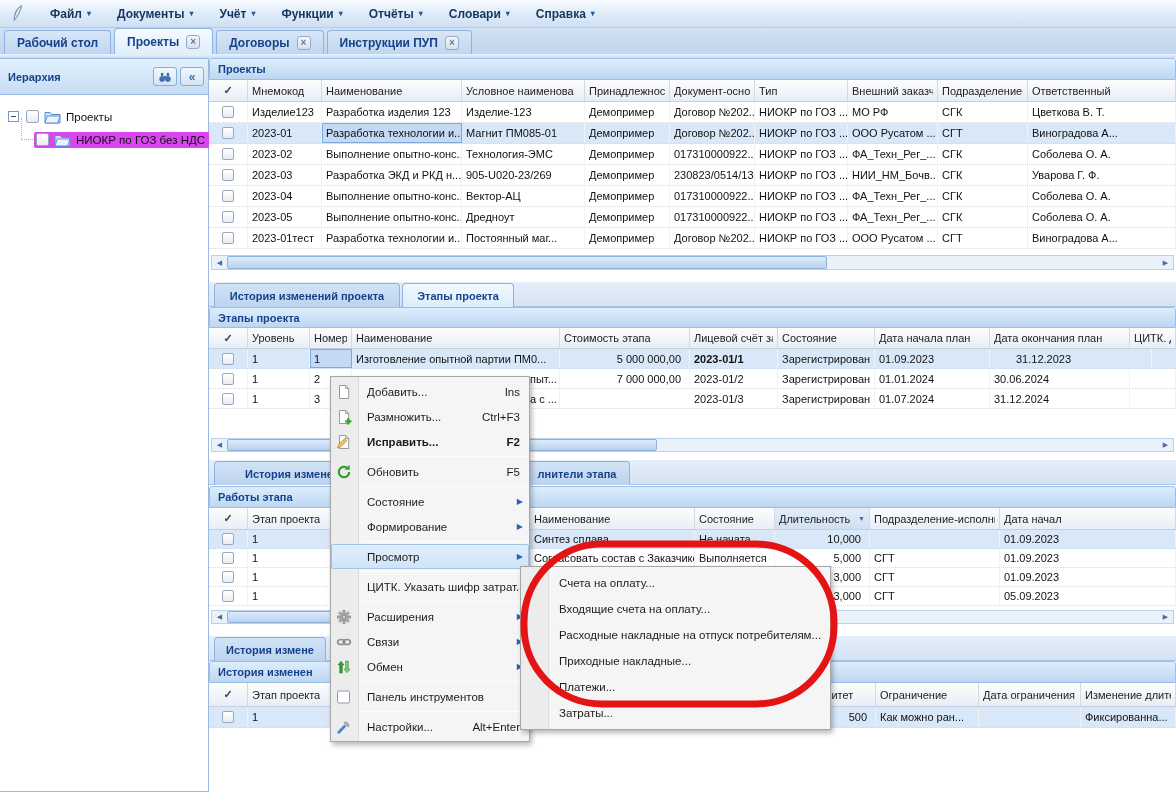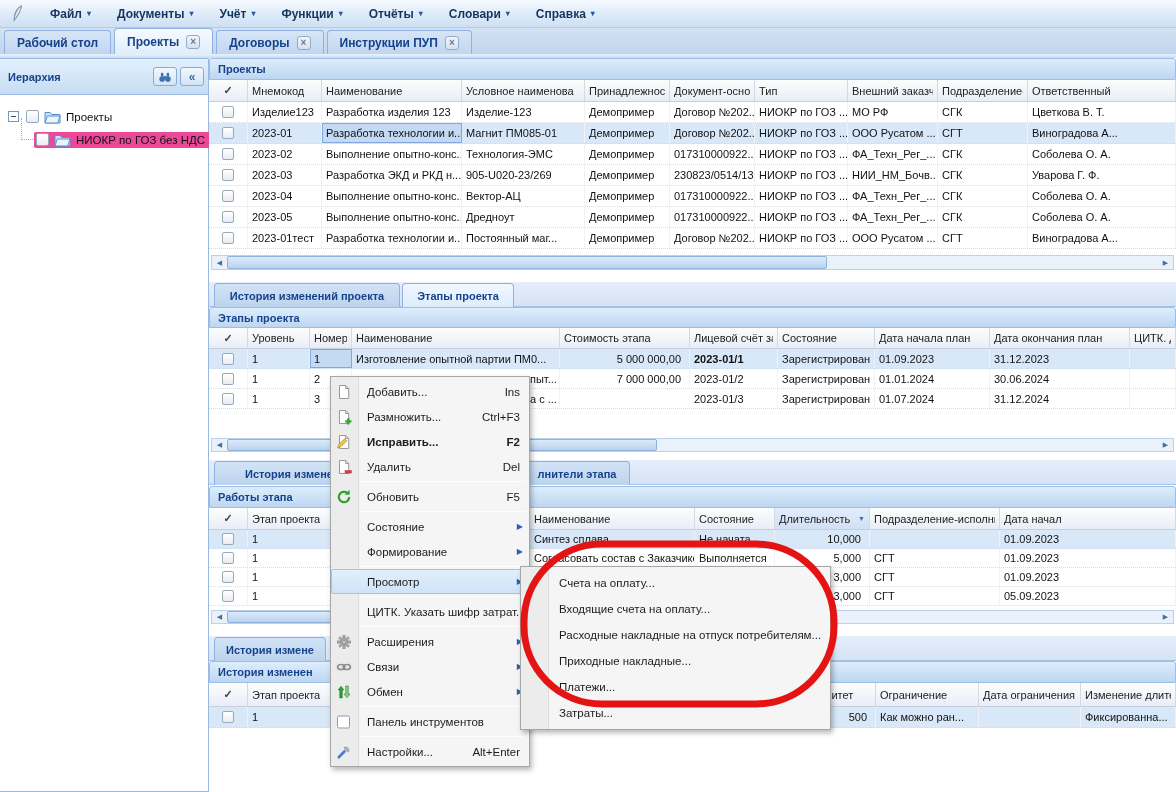--- a/index.html
+++ b/index.html
@@ -25,21 +25,21 @@
 .side-head{height:36px;background:linear-gradient(#e2f1fd,#c6dcf3);border-bottom:1px solid #99b9e0;display:flex;align-items:center;padding:0 4px 0 8px}
 .side-title{font-weight:bold;color:#15428b;flex:1}
 .side-btn{width:24px;height:19px;margin-left:3px;border:1px solid #8aabd2;border-radius:3px;background:linear-gradient(#f2f8fe,#d3e4f5);display:inline-flex;align-items:center;justify-content:center;color:#3a6ea5;font-weight:bold;font-size:12px}
 .side-body{padding:10px 0 0 8px;position:relative}
 .tree-row{display:flex;align-items:center;height:23px;position:relative}
 .tree-row.child{padding-left:26px}
 .tree-row.child::before{content:"";position:absolute;left:13px;top:-10px;bottom:11px;width:11px;border-left:1px dotted #b0b0b0;border-bottom:1px dotted #b0b0b0}
 .expander{width:11px;height:11px;border:1px solid #7a96b8;background:#fff;position:relative;margin-right:5px;flex:none}
 .expander::before{content:"";position:absolute;left:2px;right:2px;top:4px;height:1px;background:#33506e}
 .node{display:flex;align-items:center;padding:1px 5px 1px 2px;border-radius:2px}
-.node.sel{background:#ec4899}
+.node.sel{background:#d946ef}
 .cbx{width:13px;height:13px;border:1px solid #98a8bc;border-radius:2px;background:linear-gradient(#fff,#e9edf3);margin-right:5px;flex:none}
 .folder{width:17px;height:14px;margin-right:5px;display:inline-flex;flex:none}
 .tree-label{white-space:nowrap;font-size:11.5px}
 
 
 .main{position:absolute;left:209px;top:58px;width:967px;height:734px;background:#fff}
 .ptitle{position:absolute;left:0;width:967px;height:22px;background:linear-gradient(#ddeefc,#bdd6f1);border:1px solid #9cbde6;border-radius:3px 3px 0 0;display:flex;align-items:center;padding:0 8px;font-weight:bold;color:#15428b}
 .thead{position:absolute;left:0;width:967px;height:22px;display:flex;background:linear-gradient(#fdfdfd,#e8edf6);border-bottom:1px solid #c6cfdd;overflow:hidden}
 .th{border-right:1px solid #d4dae4;padding:0 4px;display:flex;align-items:center;overflow:hidden;white-space:nowrap;color:#222;flex:none}
 .thlab{overflow:hidden;white-space:nowrap}
@@ -385,21 +385,21 @@
           <div class="td cbcell" style="width: 39px;">
             <span class="rowcb"></span>
           </div>
           <div class="td" style="width: 62px;">1</div>
           <div class="td focuscell" style="width: 42px;">1</div>
           <div class="td" style="width: 208px;">Изготовление опытной партии ПМ0...</div>
           <div class="td right" style="width: 130px;">5 000 000,00</div>
           <div class="td" style="width: 88px; font-weight: bold;">2023-01/1</div>
           <div class="td" style="width: 97px;">Зарегистрирован</div>
           <div class="td" style="width: 115px;">01.09.2023</div>
-          <div class="td" style="width: 140px;">31.12.2023</div>
+          <div class="td" style="width: 140px; margin-left: 22px;">31.12.2023</div>
           <div class="td" style="width: 46px;"></div>
         </div>
         <div class="trow" style="height: 20px;">
           <div class="td cbcell" style="width: 39px;">
             <span class="rowcb"></span>
           </div>
           <div class="td" style="width: 62px;">1</div>
           <div class="td" style="width: 42px;">2</div>
           <div class="td shift178" style="width: 208px;">пыт...</div>
           <div class="td right" style="width: 130px;">7 000 000,00</div>
@@ -589,31 +589,20 @@
       <div class="cm-item bold">
         <span class="cm-icon">
           <svg viewBox="0 0 16 16" width="16" height="16">
             <path d="M3.5 1.5h6.2l3 3V14.5h-9.2z" fill="#fff" stroke="#999"></path>
             <path d="M9.7 1.5v3h3" fill="none" stroke="#999"></path>
             <path d="M1.5 14l1.2-3.4 6-6 2.2 2.2-6 6z" fill="#f4c052" stroke="#a87b2d" stroke-width="0.6"></path>
           </svg>
         </span>
         <span class="cm-label">Исправить...</span>
         <span class="cm-shortcut">F2</span>
-      </div>
-      <div class="cm-item">
-        <span class="cm-icon">
-          <svg viewBox="0 0 16 16" width="16" height="16">
-            <path d="M3.5 1.5h6.2l3 3V14.5h-9.2z" fill="#fff" stroke="#999"></path>
-            <path d="M9.7 1.5v3h3" fill="none" stroke="#999"></path>
-            <rect x="9" y="11.5" width="6.5" height="2.6" fill="#d64040" stroke="#a22" stroke-width="0.4"></rect>
-          </svg>
-        </span>
-        <span class="cm-label">Удалить</span>
-        <span class="cm-shortcut">Del</span>
       </div>
       <div class="cm-sep"></div>
       <div class="cm-item">
         <span class="cm-icon">
           <svg viewBox="0 0 16 16" width="16" height="16">
             <path d="M13.2 8a5.2 5.2 0 1 1-2-4.1" fill="none" stroke="#2ea12e" stroke-width="2.2"></path>
             <path d="M13.6 0.8v5h-5z" fill="#2ea12e"></path>
           </svg>
         </span>
         <span class="cm-label">Обновить</span>

